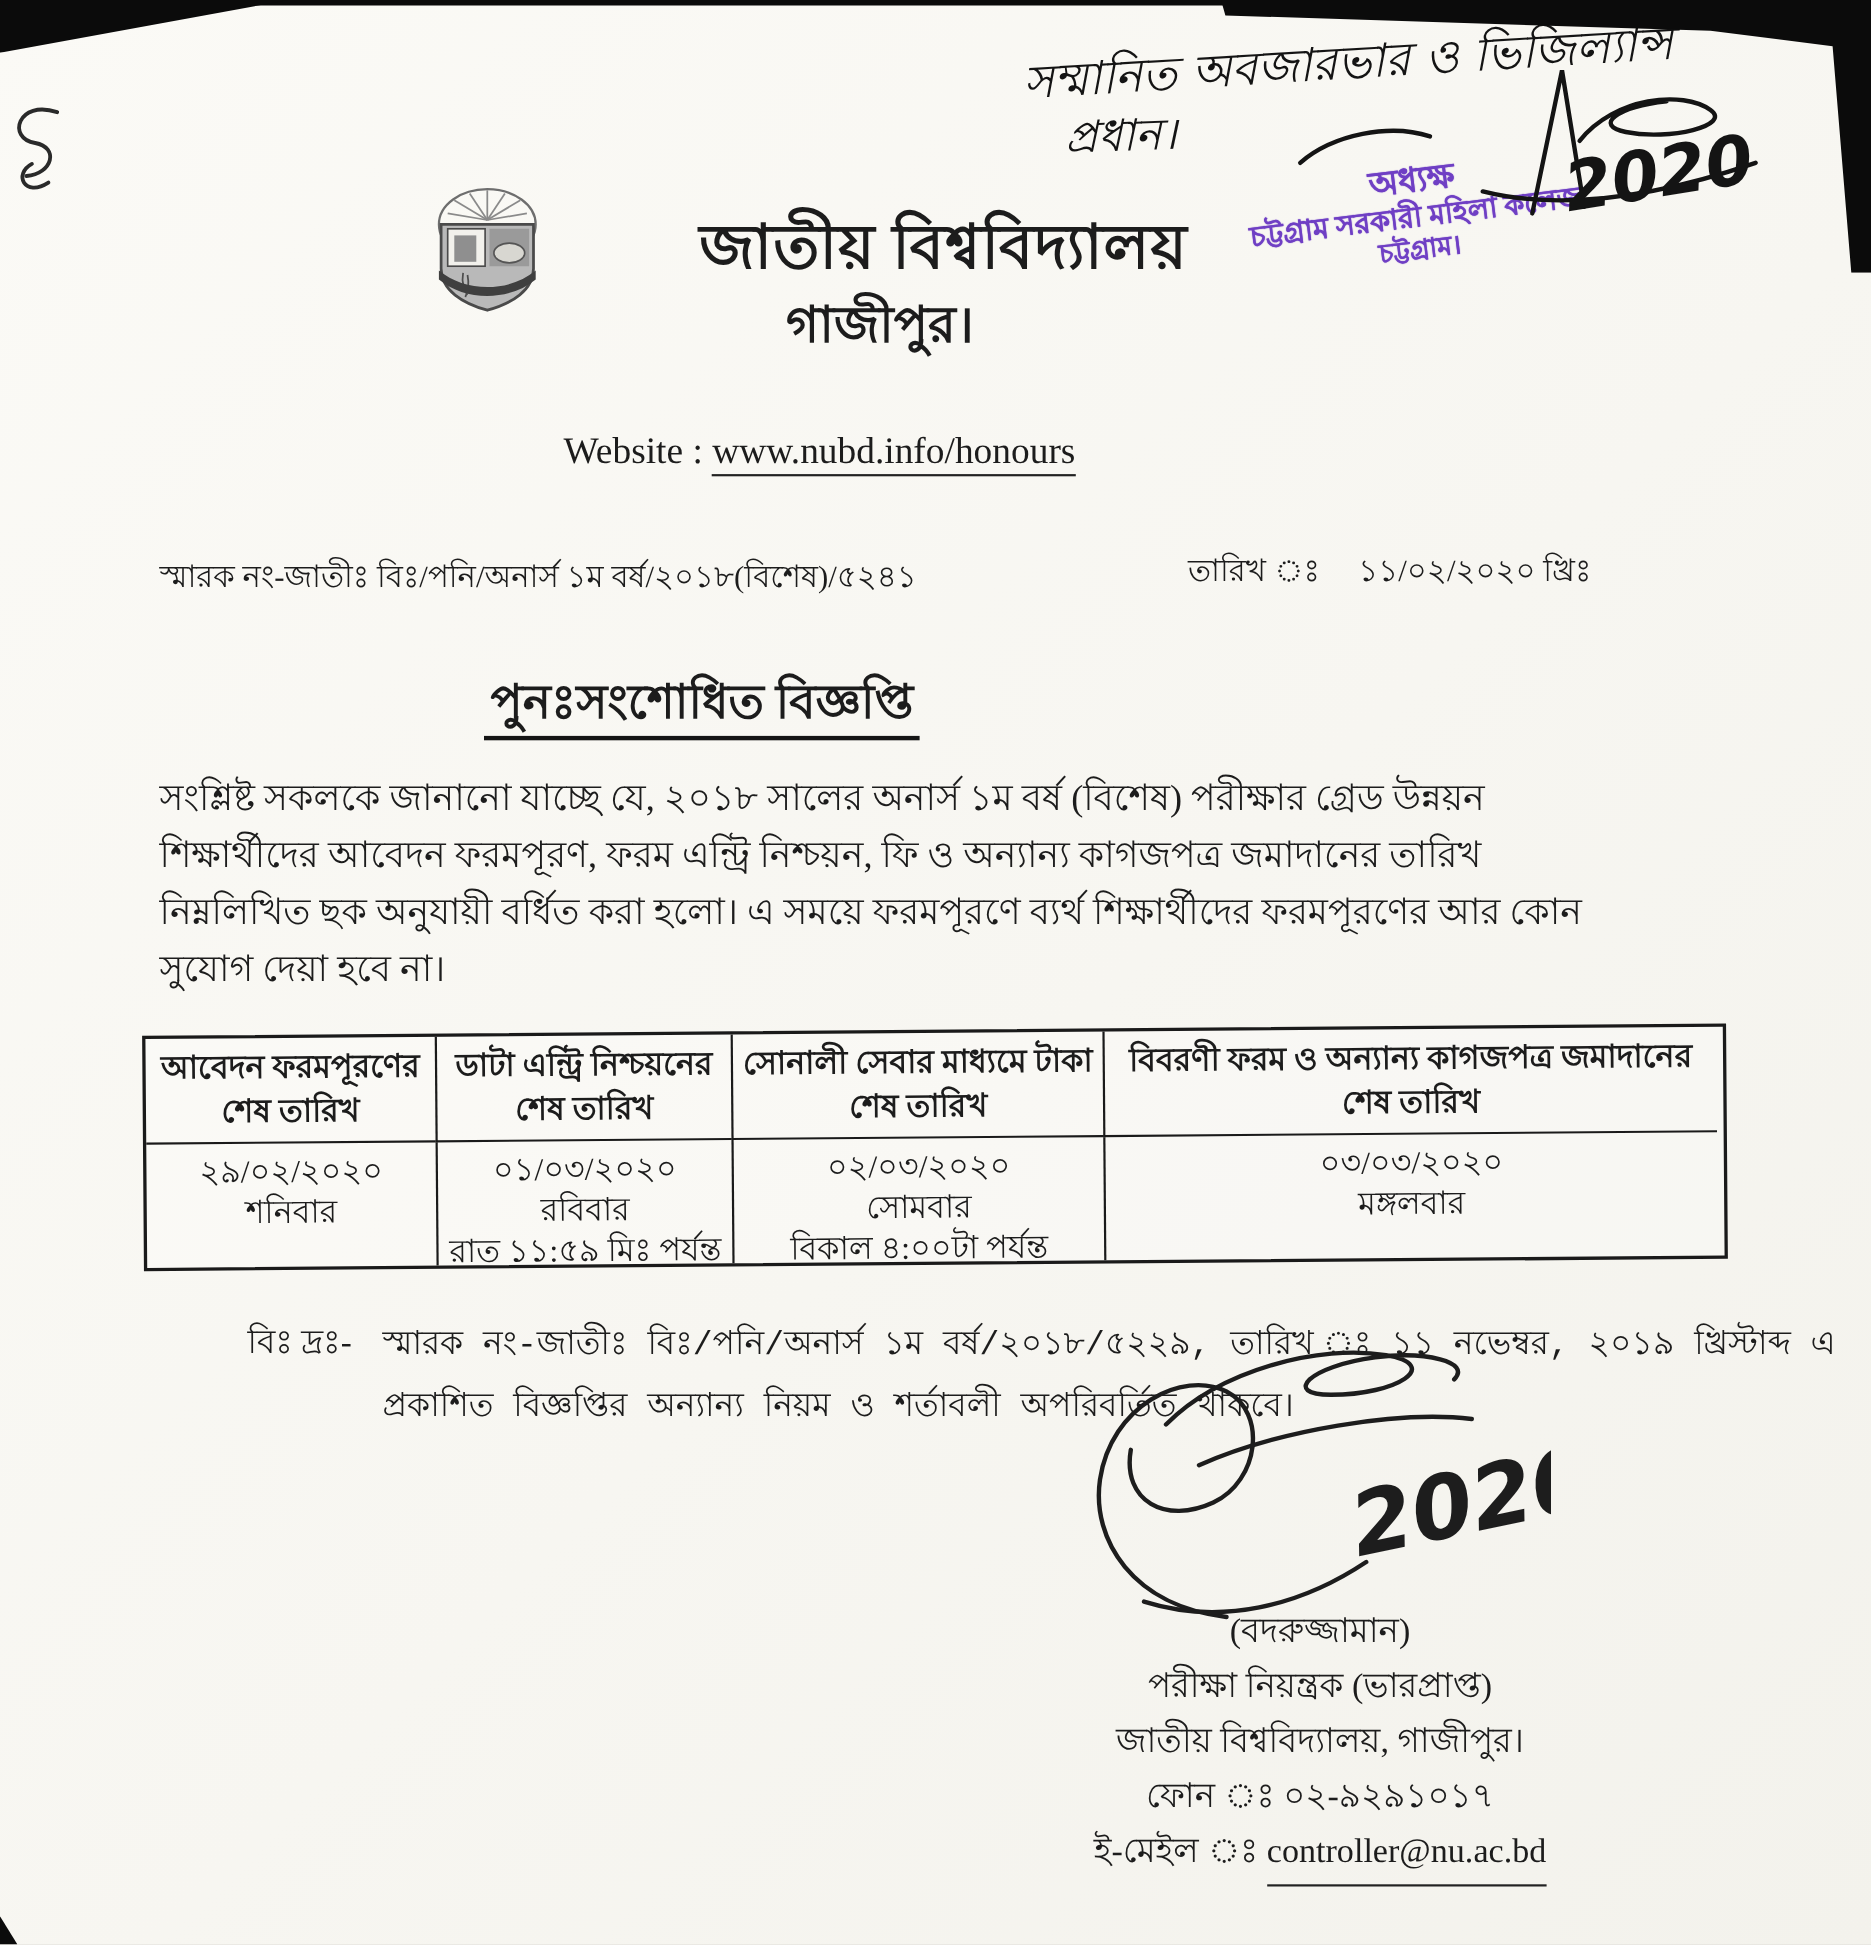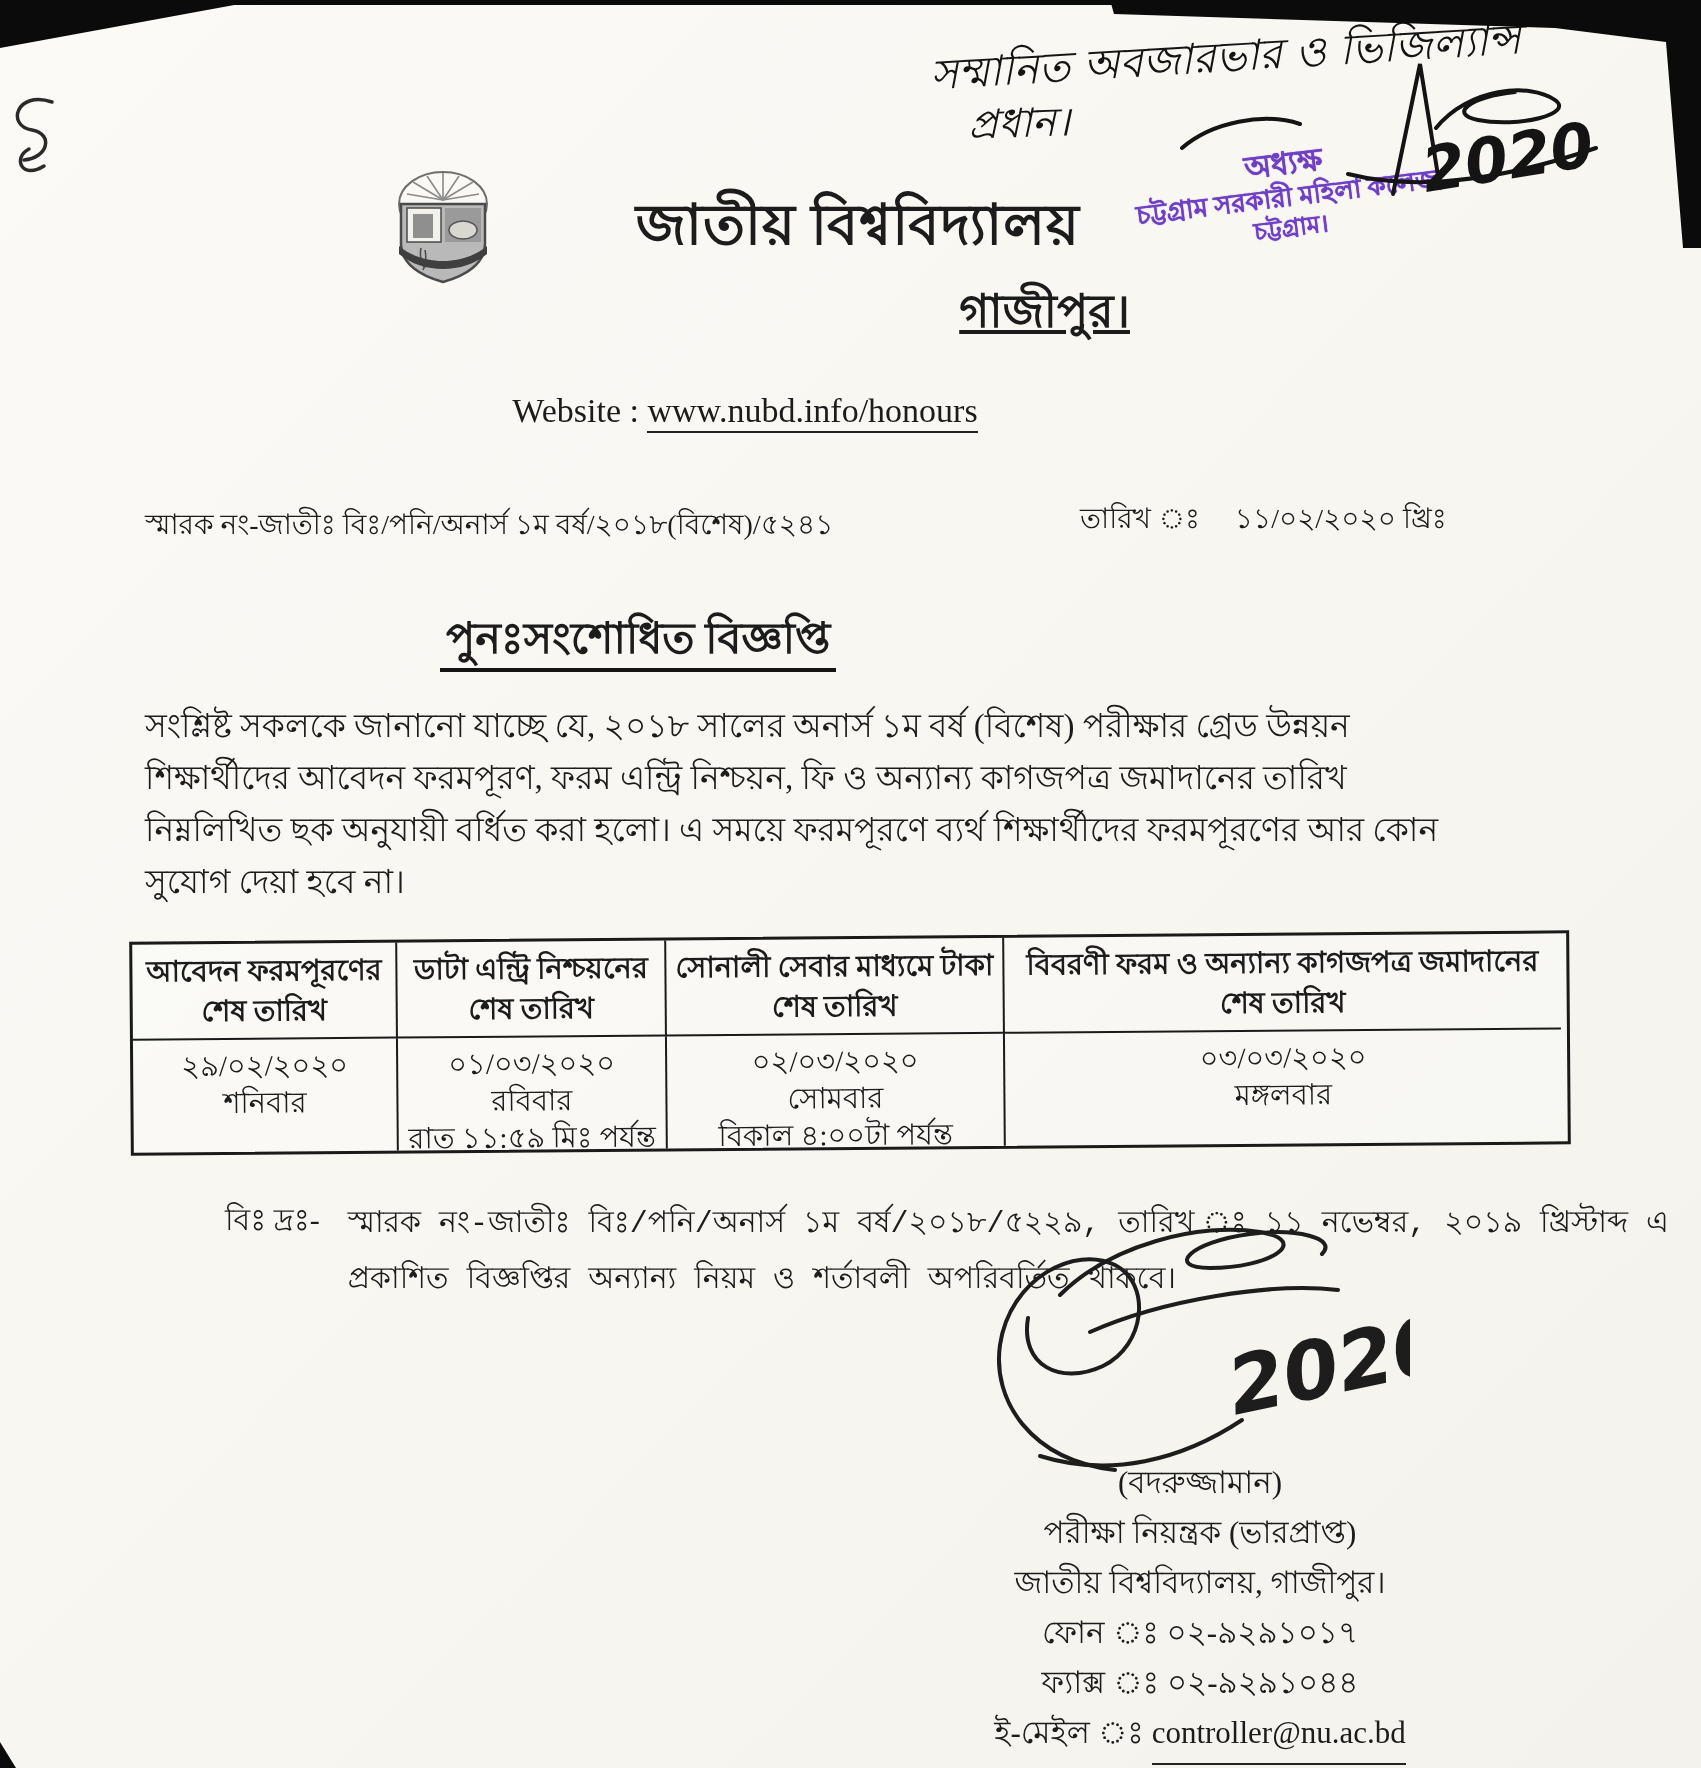--- a/index.html
+++ b/index.html
@@ -17,22 +17,22 @@
   .edge-top-left{position:absolute;left:0;top:0;width:262px;height:50px;
     background:#0b0b0b;clip-path:polygon(0 0,100% 0,0 96%);z-index:6;}
   .edge-top-right{position:absolute;left:1100px;top:0;width:601px;height:248px;z-index:6;}
   .edge-bottom-left{position:absolute;left:0;bottom:0;width:16px;height:26px;
     background:#0b0b0b;clip-path:polygon(0 0,100% 100%,0 100%);z-index:6;}
   .margin-scribble{position:absolute;left:2px;top:86px;z-index:3;}
   
   .logo{position:absolute;left:383px;top:170px;z-index:2;}
   .uni-name{position:absolute;left:420px;top:182px;width:660px;text-align:right;
     font-size:56px;font-weight:700;letter-spacing:1px;z-index:2;}
-  .uni-loc{position:absolute;left:470px;top:276px;width:660px;text-align:right;
-    font-size:46px;font-weight:700;z-index:2;text-decoration:underline;}
+  .uni-loc{position:absolute;left:470px;top:260px;width:660px;text-align:center;
+    font-size:46px;font-weight:700;z-index:2;}
   .website-line{position:absolute;left:245px;top:392px;width:1000px;text-align:center;
     font-size:34px;z-index:2;}
   .website-line .url{border-bottom:2px solid #222;padding-bottom:2px;}
   
   .memo-line{position:absolute;left:145px;top:503px;font-size:28px;z-index:2;}
   .date-line{position:absolute;left:1080px;top:497px;font-size:28px;z-index:2;}
   .date-line .gap{display:inline-block;width:28px;}
   
   .notice-title{position:absolute;left:440px;top:606px;width:800px;text-align:left;z-index:2;}
   .notice-title span{font-size:43px;font-weight:700;border-bottom:4px solid #151515;padding:0 6px 6px 6px;}
@@ -183,24 +183,20 @@
 
   <div class="sig-block">
     <div class="sline name">(বদরুজ্জামান)</div>
     <div class="sline">পরীক্ষা নিয়ন্ত্রক (ভারপ্রাপ্ত)</div>
     <div class="sline">জাতীয় বিশ্ববিদ্যালয়, গাজীপুর।</div>
     <div class="sline">
       <span>ফোন ঃ</span>
       <span>০২-৯২৯১০১৭</span>
     </div>
     <div class="sline">
-      <span>ফ্যাক্স ঃ</span>
-      <span>০২-৯২৯১০৪৪</span>
-    </div>
-    <div class="sline">
       <span>ই-মেইল ঃ</span>
       <span class="email-val">controller@nu.ac.bd</span>
     </div>
   </div>
 
   <div class="handwriting hw-line1">সম্মানিত অবজারভার ও ভিজিল্যান্স</div>
   <div class="handwriting hw-line2">প্রধান।</div>
 
   <svg class="tr-sign" width="440" height="170" viewBox="0 0 440 170">
     <g fill="none" stroke="#141414" stroke-width="4" stroke-linecap="round">

